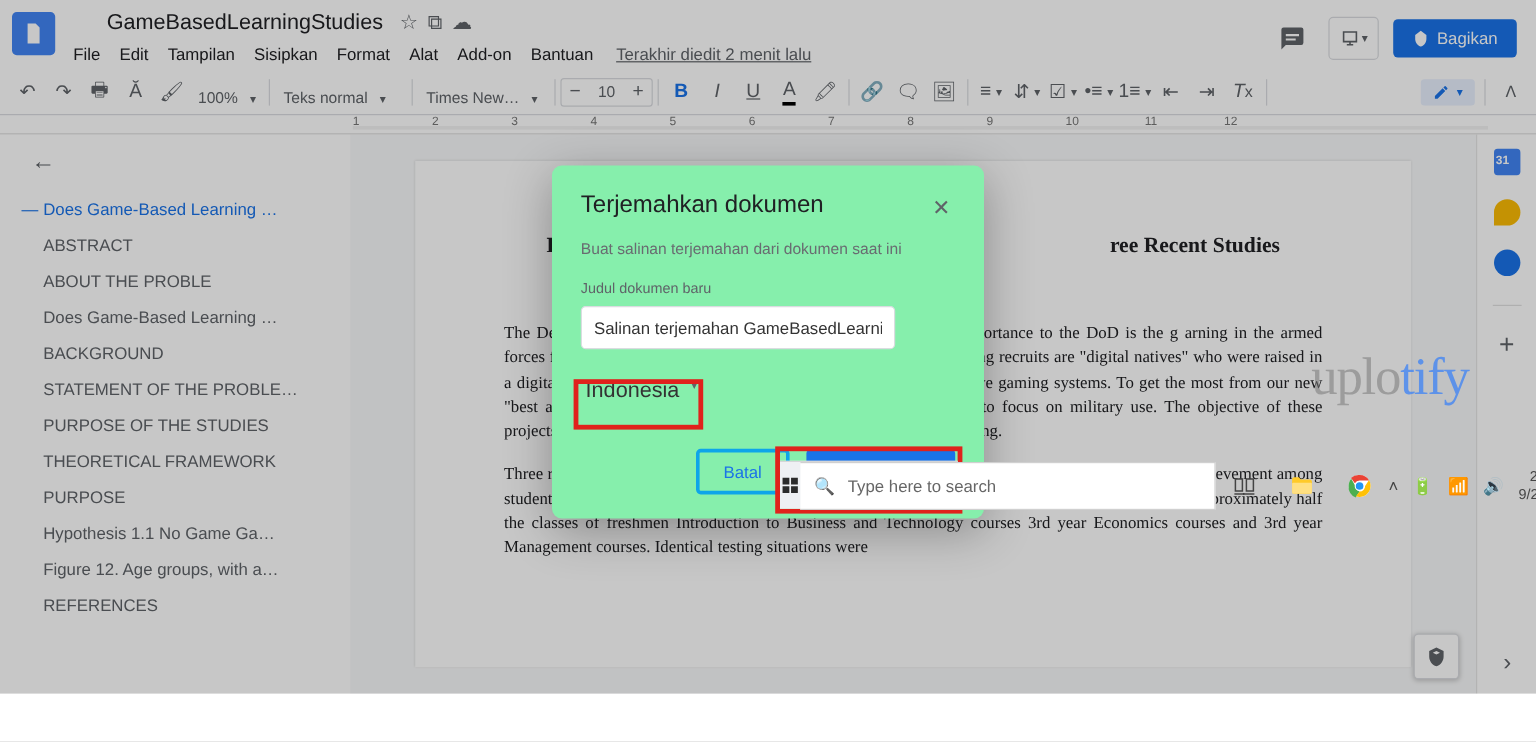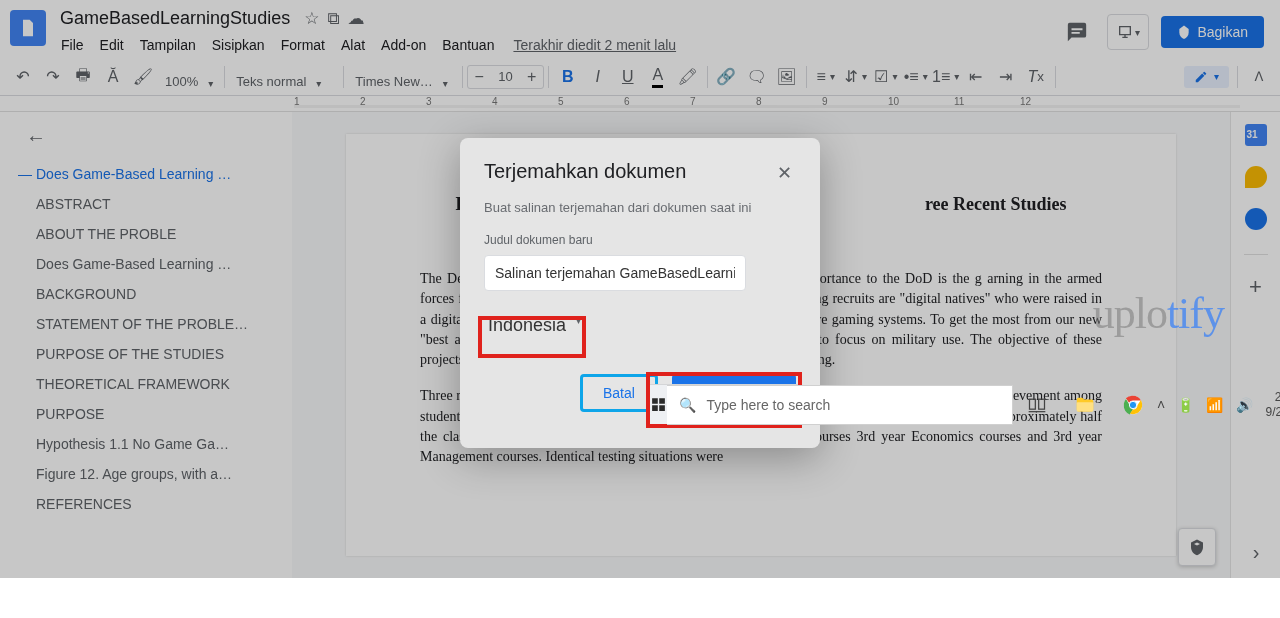--- a/index.html
+++ b/index.html
@@ -42,20 +42,21 @@
     .doc-logo svg { width: 20px; height: 20px; fill: #fff; }
     .title-block {
       flex: 1;
       display: flex;
       flex-direction: column;
     }
     .title-row {
       display: flex;
       align-items: center;
       gap: 8px;
+      margin-left: 29px;
     }
     .doc-title {
       font-size: 18px;
       color: #202124;
       padding: 2px 6px;
     }
     .title-icon { color: #5f6368; font-size: 17px; cursor: pointer; }
     .menus {
       display: flex;
       gap: 2px;
@@ -303,24 +304,24 @@
     }
     .watermark .tify { color: rgba(59,130,246,0.75); }
 
     
     .modal {
       position: absolute;
       z-index: 10;
       top: 138px;
       left: 460px;
       width: 360px;
-      background: #e5e5e5;
+      background: #86efac;
       border-radius: 8px;
       box-shadow: 0 10px 40px rgba(0,0,0,0.3);
-      padding: 22px 24px 36px 24px;
+      padding: 22px 24px 20px 24px;
     }
     .modal-header {
       display: flex;
       justify-content: space-between;
       align-items: flex-start;
     }
     .modal-title { font-size: 20px; color: #202124; }
     .modal-close { font-size: 18px; color: #5f6368; cursor: pointer; padding: 2px 4px; }
     .modal-desc { font-size: 13px; color: #696c71; margin-top: 14px; }
     .modal-label { font-size: 12px; color: #5f6368; margin-top: 18px; }

